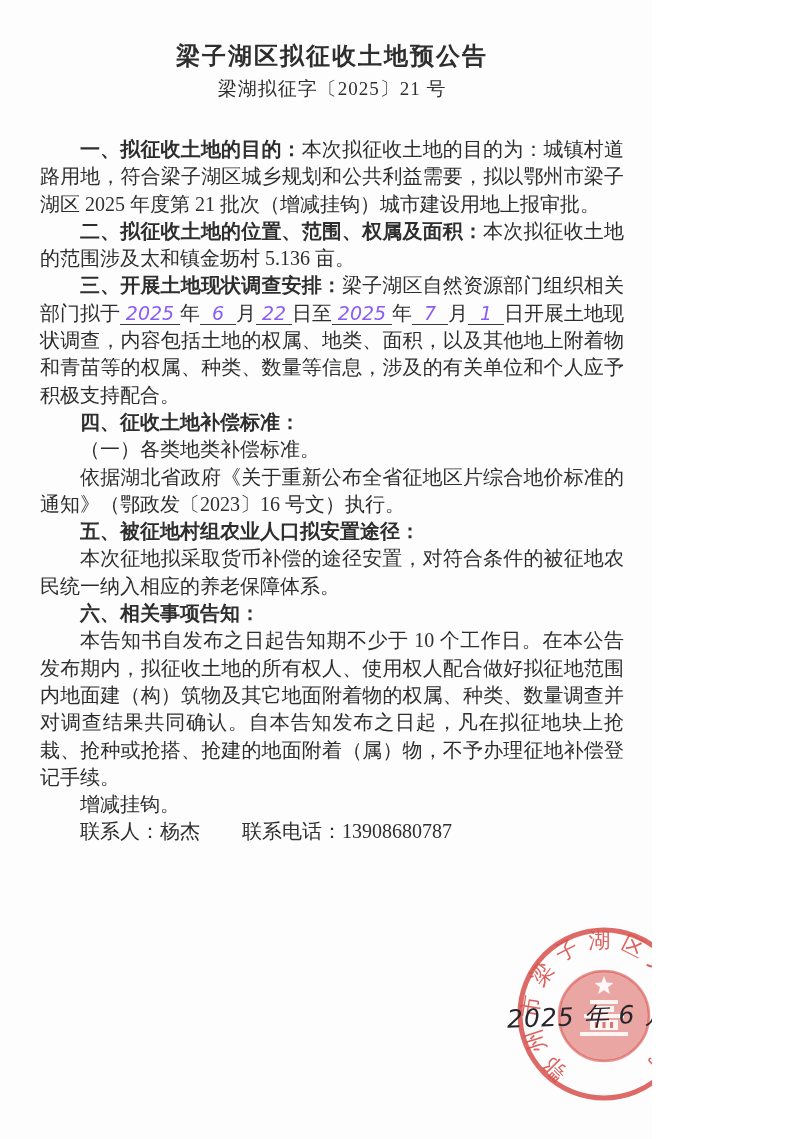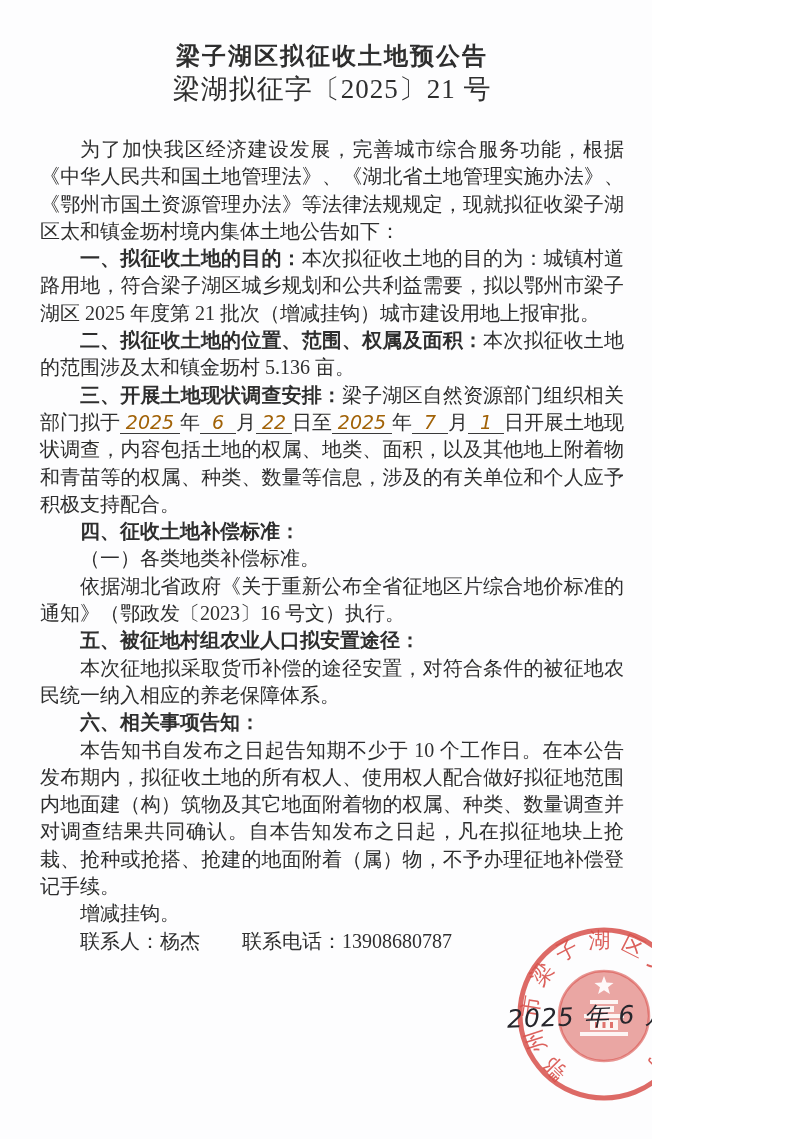--- a/index.html
+++ b/index.html
@@ -13,37 +13,37 @@
   }
   .content { padding:40px 28px 0 40px; }
   .doc-title {
     margin:0 0 2px 0;
     text-align:center;
     font-size:24px; line-height:32px;
     font-weight:700; letter-spacing:2px;
   }
   .doc-number {
     text-align:center;
-    font-size:27px; line-height:30px;
+    font-size:19px; line-height:30px;
     margin-bottom:32px;
     letter-spacing:1px;
   }
   p.para {
     margin:0;
     font-size:20px;
     line-height:27.3px;
     text-align:justify;
     text-indent:2em;
   }
   b.sec-head { font-weight:700; }
   
   .hw {
     font-family:"DejaVu Sans", sans-serif;
     font-style:italic;
-    color:#a16207;
+    color:#8b5cf6;
   }
   .blank {
     display:inline-block;
     text-indent:0;
     text-align:center;
     border-bottom:1.6px solid #3a3a3a;
     line-height:21px;
     padding:0 4px;
     font-size:19px;
   }
@@ -72,21 +72,20 @@
 </style>
 </head>
 <body>
 
 <div class="page">
   <div class="content">
 
     <h1 class="doc-title">梁子湖区拟征收土地预公告</h1>
     <div class="doc-number">梁湖拟征字〔2025〕21 号</div>
 
-    <p class="para">为了加快我区经济建设发展，完善城市综合服务功能，根据《中华人民共和国土地管理法》、《湖北省土地管理实施办法》、《鄂州市国土资源管理办法》等法律法规规定，现就拟征收梁子湖区太和镇金坜村境内集体土地公告如下：</p>
 
     <p class="para"><b class="sec-head">一、拟征收土地的目的：</b><span>本次拟征收土地的目的为：城镇村道路用地，符合梁子湖区城乡规划和公共利益需要，拟以鄂州市梁子湖区 2025 年度第 21 批次（增减挂钩）城市建设用地上报审批。</span></p>
 
     <p class="para"><b class="sec-head">二、拟征收土地的位置、范围、权属及面积：</b><span>本次拟征收土地的范围涉及太和镇金坜村 5.136 亩。</span></p>
 
     <p class="para"><b class="sec-head">三、开展土地现状调查安排：</b><span>梁子湖区自然资源部门组织相关部门拟于</span><span class="blank w-year hw">2025</span><span>年</span><span class="blank w-sm hw">6</span><span>月</span><span class="blank w-sm hw">22</span><span>日至</span><span class="blank w-year hw">2025</span><span>年</span><span class="blank w-sm hw">7</span><span>月</span><span class="blank w-sm hw">1</span><span>日开展土地现状调查，内容包括土地的权属、地类、面积，以及其他地上附着物和青苗等的权属、种类、数量等信息，涉及的有关单位和个人应予积极支持配合。</span></p>
 
     <p class="para"><b class="sec-head">四、征收土地补偿标准：</b></p>
     <p class="para">（一）各类地类补偿标准。</p>
     <p class="para">依据湖北省政府《关于重新公布全省征地区片综合地价标准的通知》（鄂政发〔2023〕16 号文）执行。</p>

